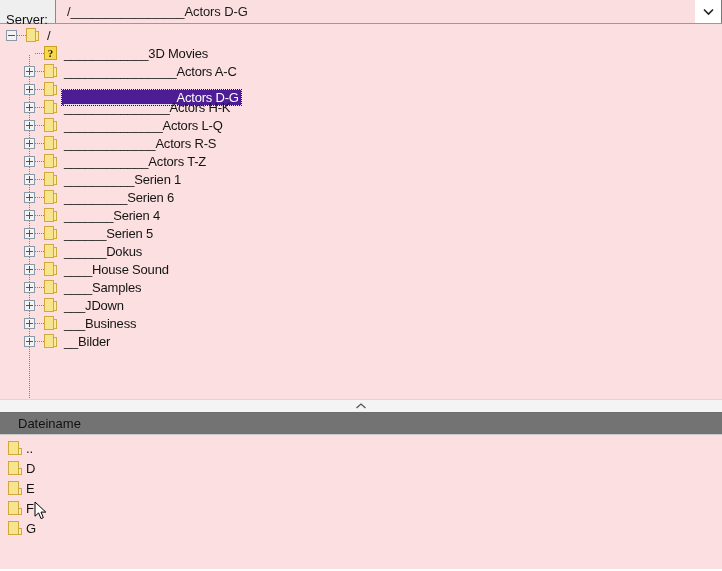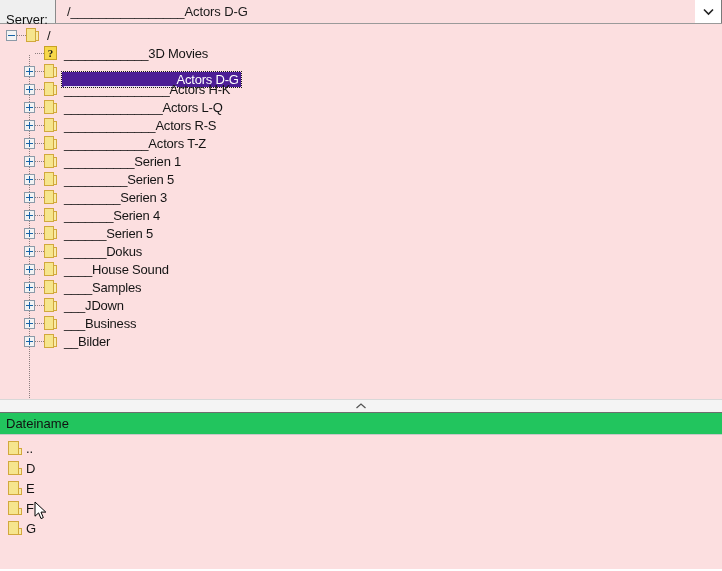--- a/index.html
+++ b/index.html
@@ -192,25 +192,25 @@
   
   .file-panel {
     height: 157px;
     background: #ffffff;
     box-sizing: border-box;
     overflow: hidden;
     position: relative;
   }
   .file-header {
     height: 22px;
-    background: #22c55e;
+    background: #737373;
     border-bottom: 1px solid #c8c8c8;
     display: flex;
     align-items: center;
-    padding-left: 6px;
+    padding-left: 18px;
     box-sizing: border-box;
     font-size: 13px;
     color: #111;
   }
   .file-list {
     background: #fcdfe0;
     height: 134px;
     padding-top: 3px;
     box-sizing: border-box;
   }
@@ -285,20 +285,37 @@
         <span class="expander-spacer"></span>
         <span class="connector"></span>
         <span class="q-ico">
           <svg width="13" height="14" viewBox="0 0 13 14">
             <rect x="0.5" y="0.5" width="12" height="13" fill="#f7d84a" stroke="#c9a224" stroke-width="1"></rect>
             <text x="6.5" y="11" text-anchor="middle" font-family="Liberation Serif, serif" font-size="11" font-weight="bold" fill="#1a1a1a">?</text>
           </svg>
         </span>
         <span class="tree-label">____________3D Movies</span>
       </div>
+      <div class="tree-row">
+        <span class="indent indent-child"></span>
+        <span class="expander">
+          <svg width="7" height="7" viewBox="0 0 7 7">
+            <rect x="0" y="3" width="7" height="1" fill="#1763a8"></rect>
+            <rect x="3" y="0" width="1" height="7" fill="#1763a8"></rect>
+          </svg>
+        </span>
+        <span class="connector"></span>
+        <span class="folder-ico">
+          <svg width="13" height="15" viewBox="0 0 13 15">
+            <rect x="0.5" y="0.5" width="9" height="13" fill="#f6e58d" stroke="#d2a83c" stroke-width="1"></rect>
+            <rect x="9.5" y="3.5" width="3" height="9" fill="#f9eca8" stroke="#d2a83c" stroke-width="1"></rect>
+          </svg>
+        </span>
+        <span class="tree-label">________________Actors A-C</span>
+      </div>
       <div class="tree-row selected">
         <span class="indent indent-child"></span>
         <span class="expander">
           <svg width="7" height="7" viewBox="0 0 7 7">
             <rect x="0" y="3" width="7" height="1" fill="#1763a8"></rect>
             <rect x="3" y="0" width="1" height="7" fill="#1763a8"></rect>
           </svg>
         </span>
         <span class="connector"></span>
         <span class="folder-ico">
@@ -402,38 +419,21 @@
             <rect x="3" y="0" width="1" height="7" fill="#1763a8"></rect>
           </svg>
         </span>
         <span class="connector"></span>
         <span class="folder-ico">
           <svg width="13" height="15" viewBox="0 0 13 15">
             <rect x="0.5" y="0.5" width="9" height="13" fill="#f6e58d" stroke="#d2a83c" stroke-width="1"></rect>
             <rect x="9.5" y="3.5" width="3" height="9" fill="#f9eca8" stroke="#d2a83c" stroke-width="1"></rect>
           </svg>
         </span>
-        <span class="tree-label">_________Serien 5</span>
-      </div>
-      <div class="tree-row">
-        <span class="indent indent-child"></span>
-        <span class="expander">
-          <svg width="7" height="7" viewBox="0 0 7 7">
-            <rect x="0" y="3" width="7" height="1" fill="#1763a8"></rect>
-            <rect x="3" y="0" width="1" height="7" fill="#1763a8"></rect>
-          </svg>
-        </span>
-        <span class="connector"></span>
-        <span class="folder-ico">
-          <svg width="13" height="15" viewBox="0 0 13 15">
-            <rect x="0.5" y="0.5" width="9" height="13" fill="#f6e58d" stroke="#d2a83c" stroke-width="1"></rect>
-            <rect x="9.5" y="3.5" width="3" height="9" fill="#f9eca8" stroke="#d2a83c" stroke-width="1"></rect>
-          </svg>
-        </span>
-        <span class="tree-label">________Serien 3</span>
+        <span class="tree-label">_________Serien 6</span>
       </div>
       <div class="tree-row">
         <span class="indent indent-child"></span>
         <span class="expander">
           <svg width="7" height="7" viewBox="0 0 7 7">
             <rect x="0" y="3" width="7" height="1" fill="#1763a8"></rect>
             <rect x="3" y="0" width="1" height="7" fill="#1763a8"></rect>
           </svg>
         </span>
         <span class="connector"></span>

